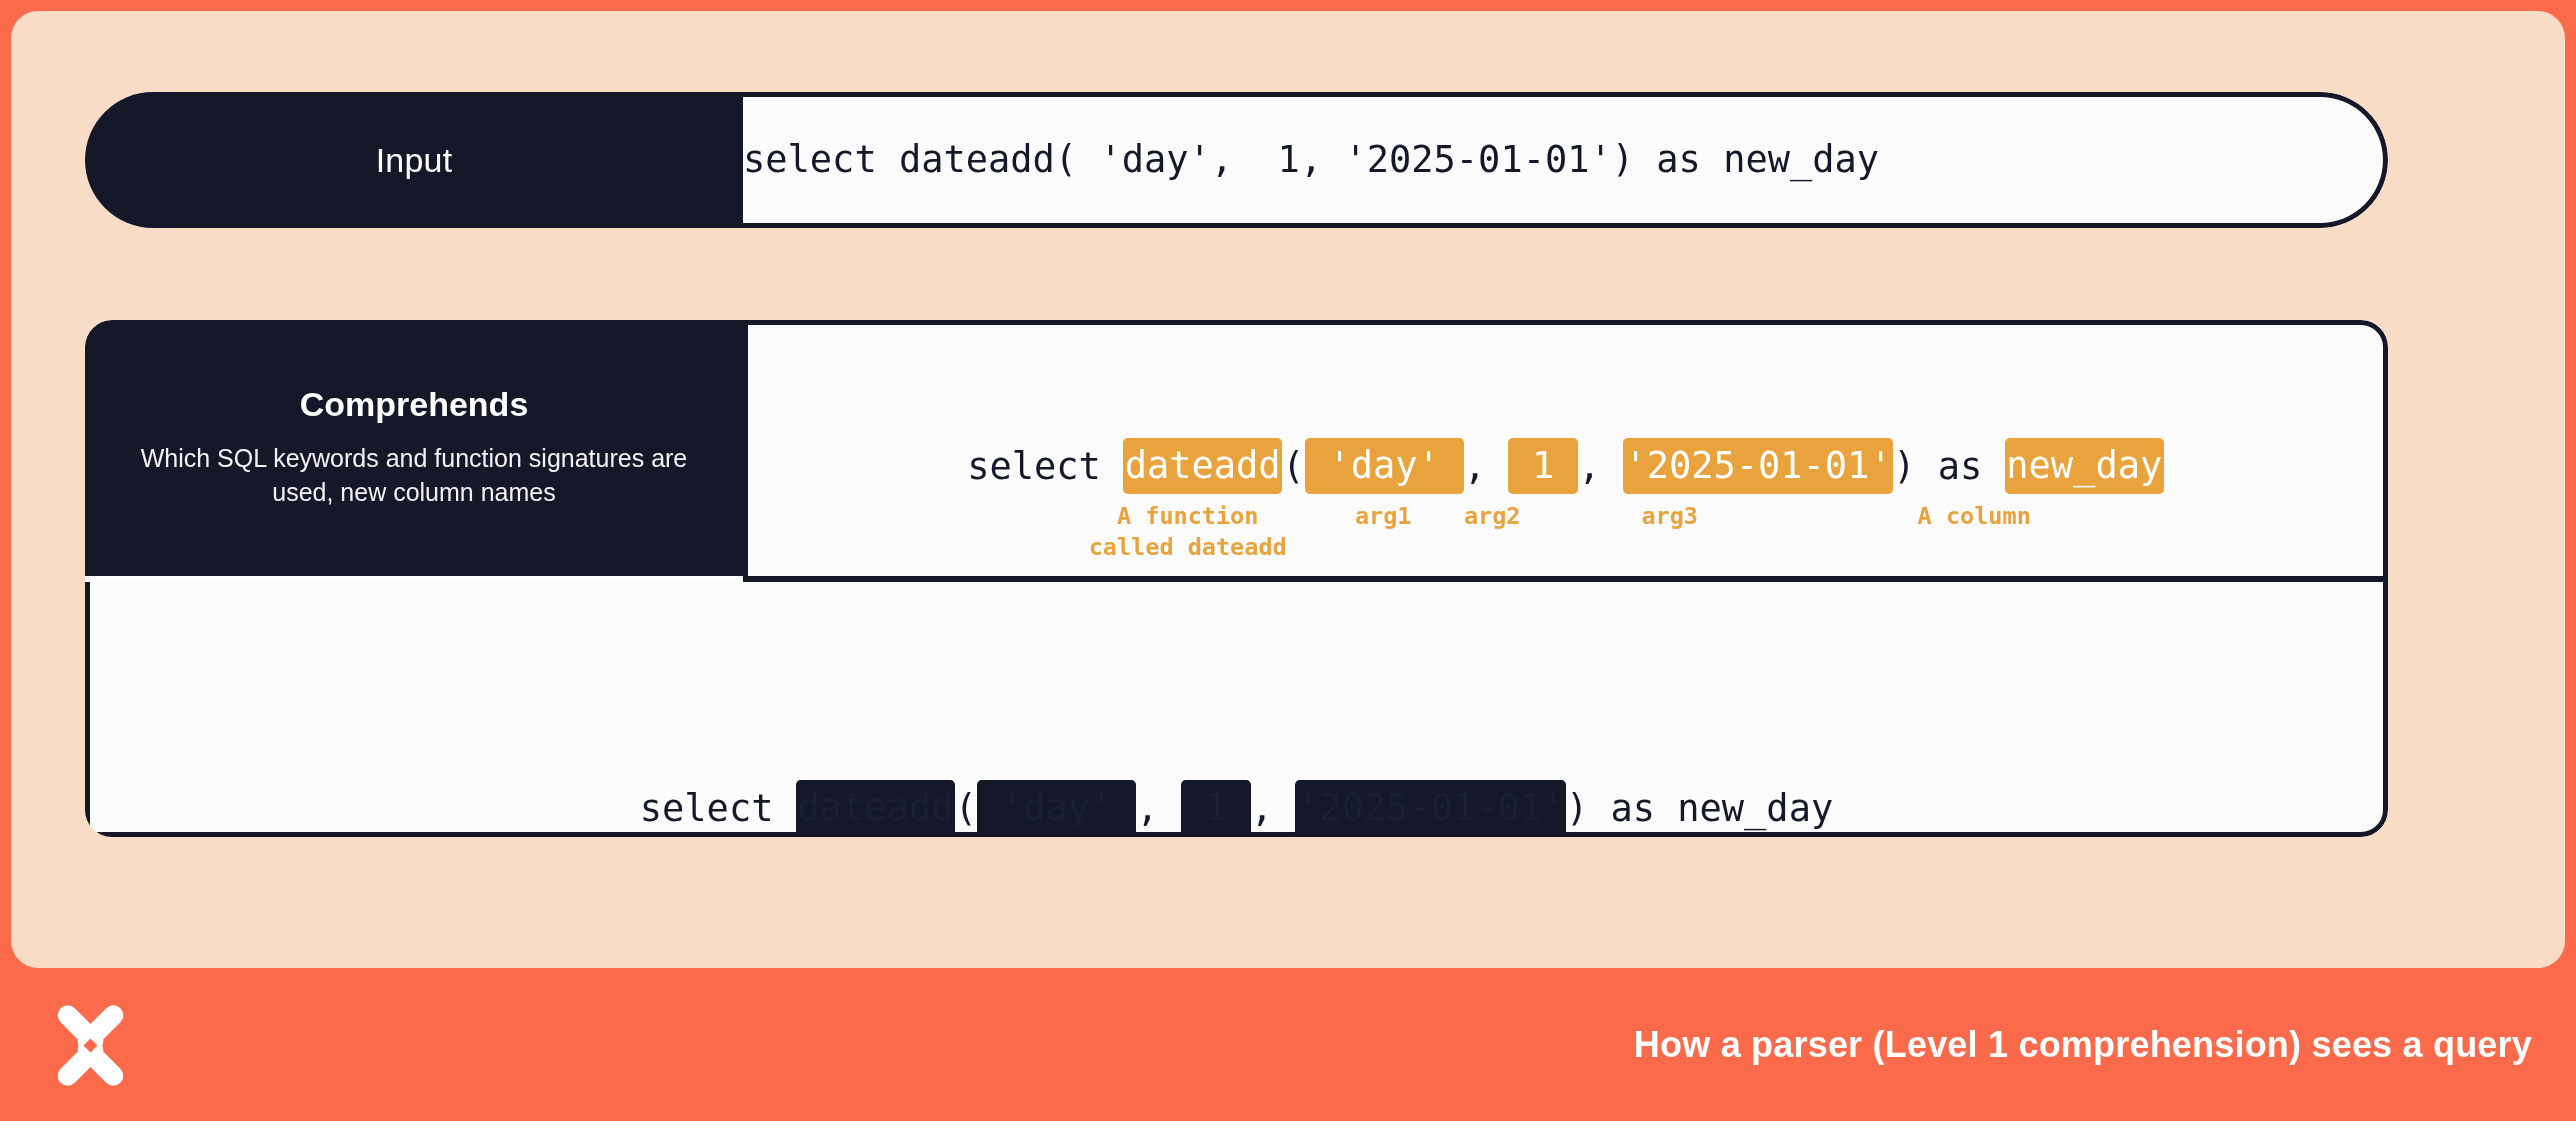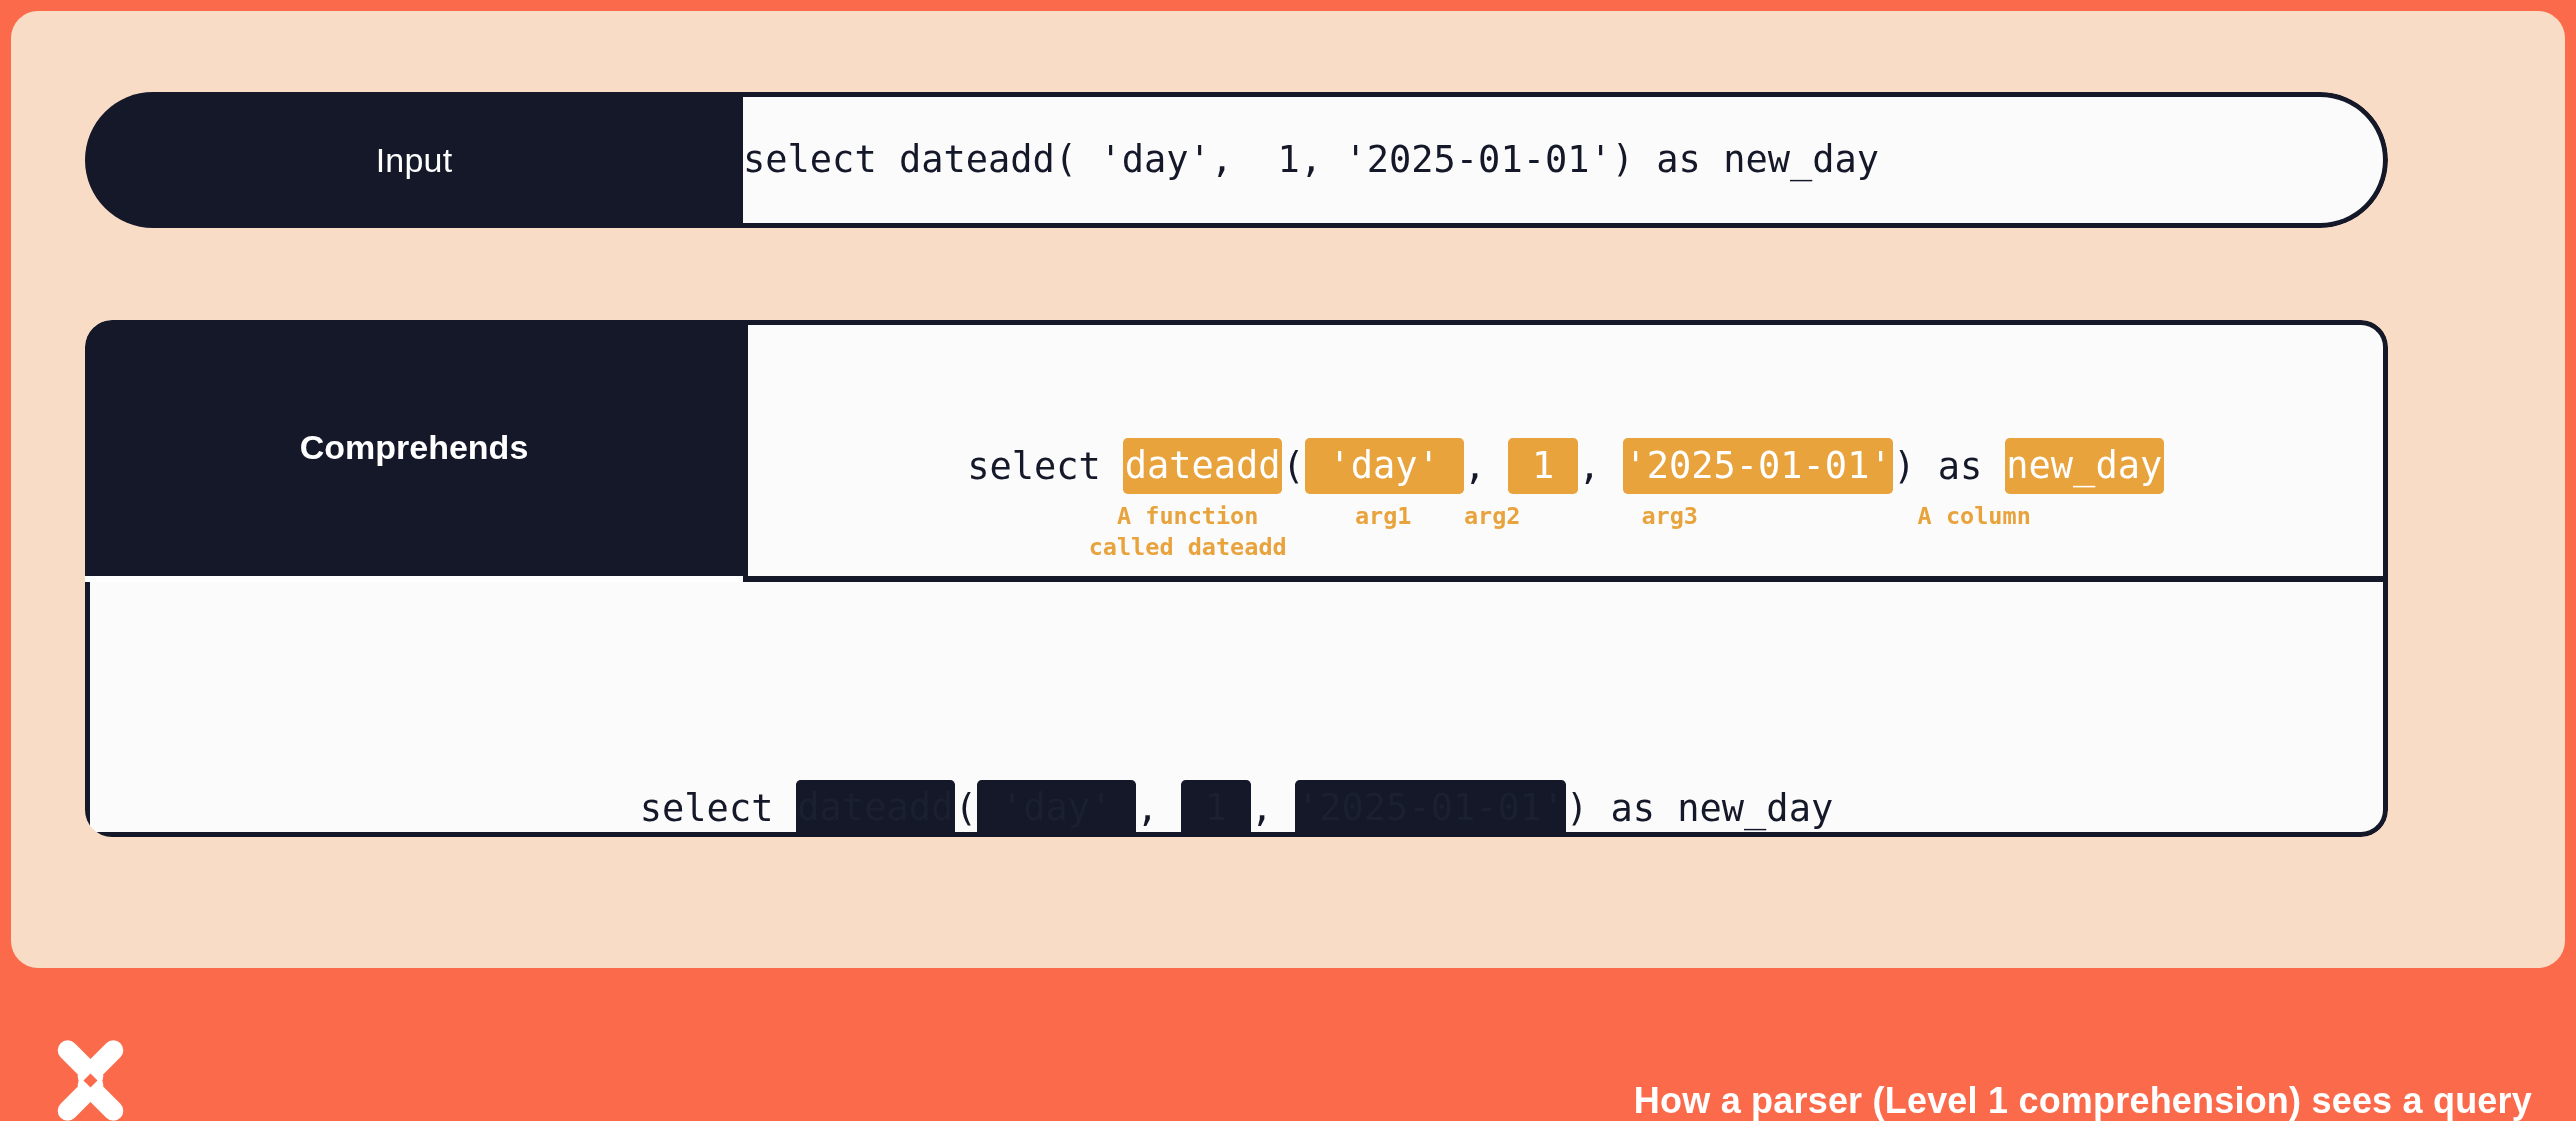--- a/index.html
+++ b/index.html
@@ -203,21 +203,21 @@
 
   
   .footer {
     position: absolute;
     left: 0;
     top: 968px;
     width: 2576px;
     height: 154px;
     background: #FB6A4A;
     display: flex;
-    align-items: flex-end;
+    align-items: center;
     justify-content: space-between;
     padding: 0 44px 0 49px;
   }
   .brand-logo { width: 83px; height: 83px; flex: none; }
   .footer-caption {
     color: #FFFFFF;
     font-size: 36px;
     font-weight: 700;
     letter-spacing: 0.2px;
     white-space: nowrap;
@@ -237,20 +237,21 @@
     <div class="input-code-cell">
       <span class="code code-lg">select dateadd( 'day',  1, '2025-01-01') as new_day</span>
     </div>
   </div>
 
   <div class="table-card">
 
     <div class="table-row row-comprehends">
       <div class="label-cell">
         <span class="row-title">Comprehends</span>
+        <span class="row-sub">Which SQL keywords and function signatures are used, new column names</span>
       </div>
       <div class="code-cell">
         <div class="code-stack">
           <div class="code code-lg" id="comprehends-code"><span>select </span><span class="hl">dateadd</span><span>(</span><span class="hl"> 'day' </span><span>, </span><span class="hl"> 1 </span><span>, </span><span class="hl">'2025-01-01'</span><span>) as </span><span class="hl">new_day</span></div>
           <div class="annots" id="comprehends-annots">
               <div class="annot" style="left: 91px; width: 259px;">A function
 called dateadd</div>
               <div class="annot" style="left: 366px; width: 100px;">arg1</div>
               <div class="annot" style="left: 481px; width: 88px;">arg2</div>
               <div class="annot" style="left: 591px; width: 223px;">arg3</div>

